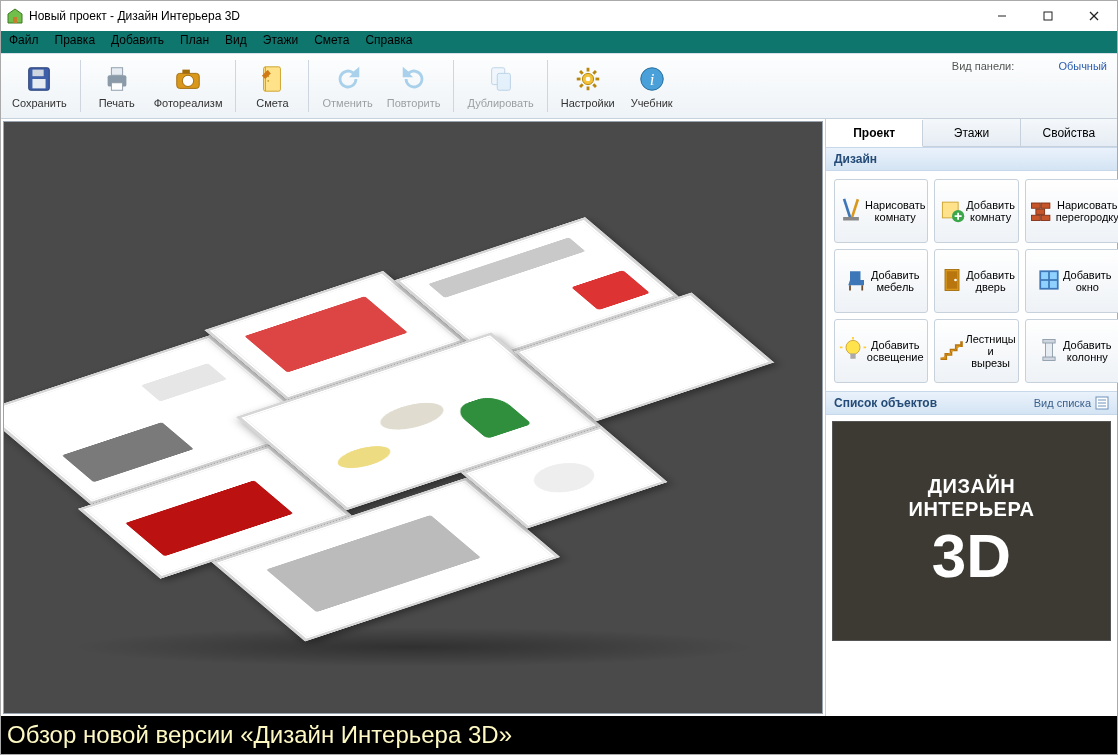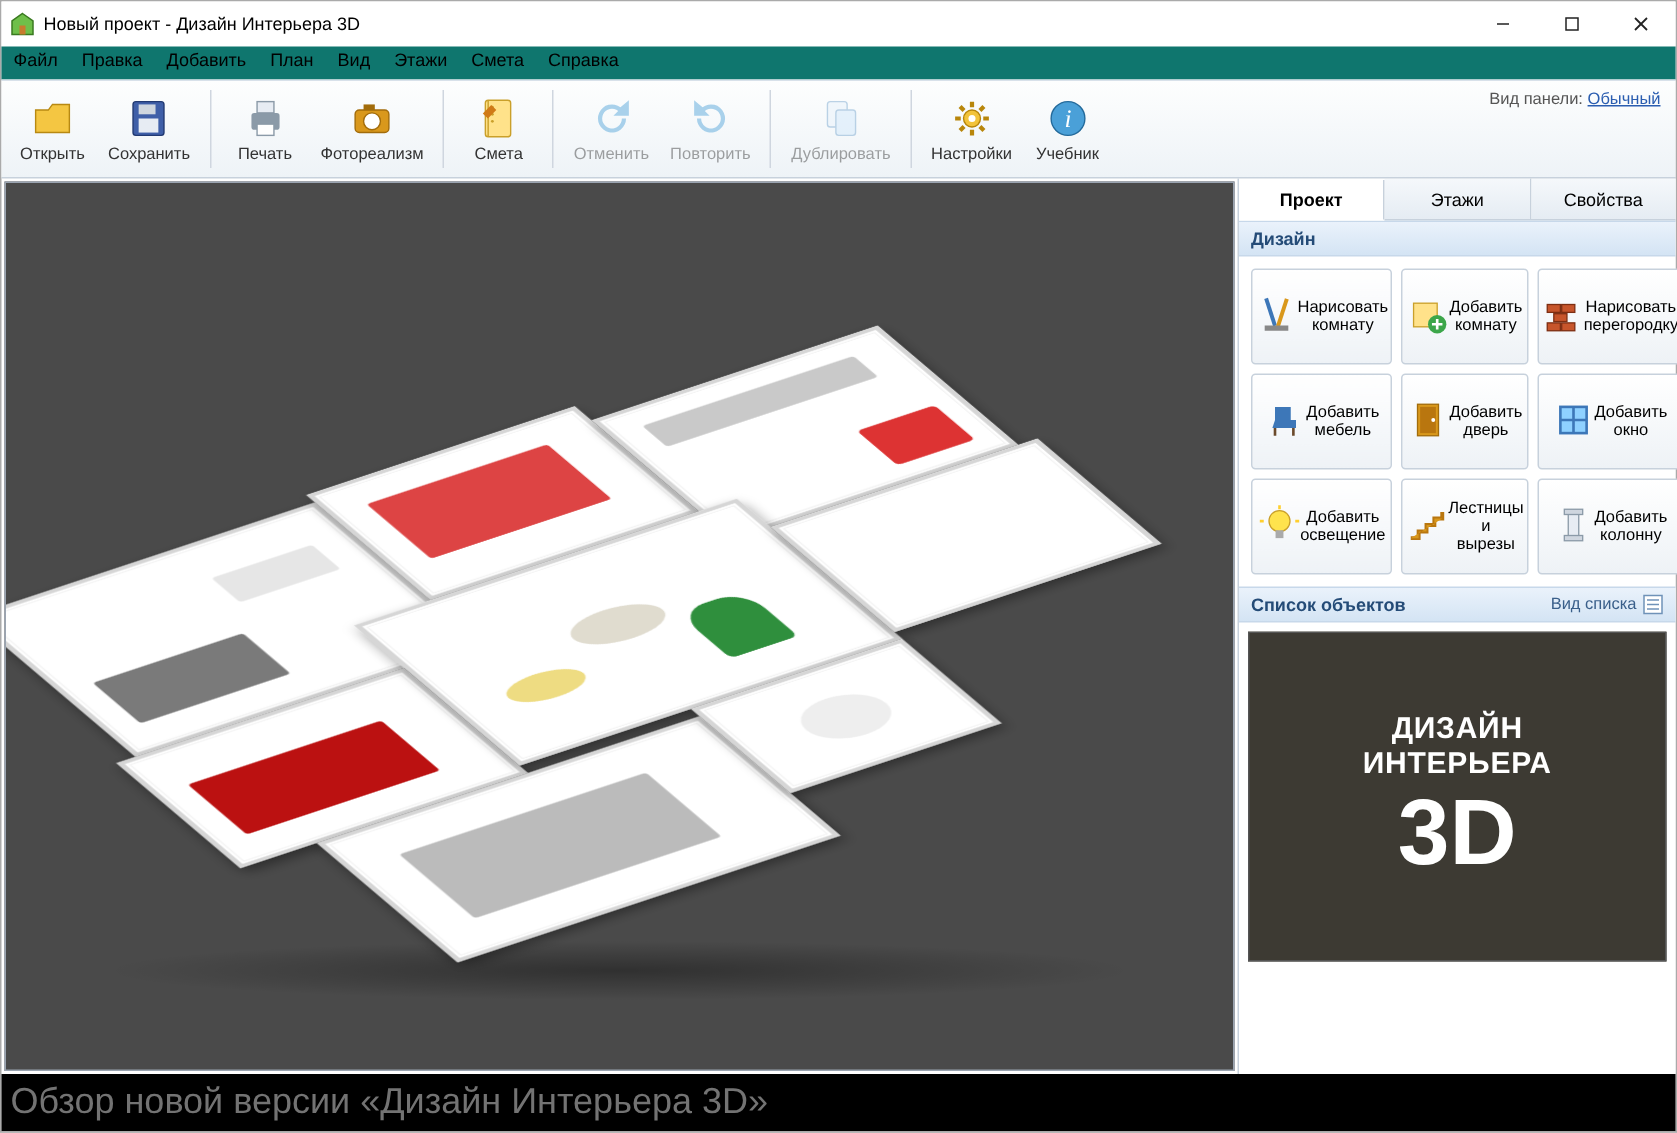--- a/index.html
+++ b/index.html
@@ -18,21 +18,21 @@
 
   
   .toolbar { height: 66px; display:flex; align-items:center; background:linear-gradient(#fdfefe,#eef3f7); border-top:1px solid #d8e1ea; border-bottom:1px solid #c7d1dc; padding:0 4px; position:relative;}
   .toolgroup { display:flex; align-items:center;}
   .toolsep { width:1px; height:52px; background:#cfd6df; margin:0 6px;}
   .tbtn { display:flex; flex-direction:column; align-items:center; justify-content:center; min-width:60px; height:60px; padding:2px 6px; border:1px solid transparent; border-radius:3px; cursor:default;}
   .tbtn.disabled { opacity:.45;}
   .tbtn .ticon { width:32px; height:32px; display:flex; align-items:center; justify-content:center;}
   .tbtn .tlabel { font-size:11px; margin-top:2px; color:#333;}
   .toolbar .paneltype { position:absolute; right:10px; top:6px; font-size:11px; color:#555;}
-  .paneltype a { color:#2a5db0; text-decoration:underline; cursor:pointer; }
+  .paneltype a { color:#2a5db0; cursor:pointer;margin-left:41px; }
 
   
   .main { flex:1; display:flex; min-height:0;}
   .viewport { flex:1; background:#4a4a4a; border:1px solid #9aa4b1; margin:2px; position:relative; overflow:hidden;}
   .viewport-inner { position:absolute; inset:0; display:flex; align-items:center; justify-content:center;}
   .floorplan { width:92%; height:88%; position:relative;}
   .floor { position:absolute; inset:0; transform: rotateX(58deg) rotateZ(-32deg); transform-style: preserve-3d;}
   .tile { position:absolute; background:#fff; border:4px solid #d6d6d6; box-shadow: 0 6px 12px rgba(0,0,0,.4);}
   .tile::after{content:"";position:absolute;inset:2px;border:1px solid #f2f2f2;}
   .furn { position:absolute; border-radius:3px;}
@@ -49,21 +49,21 @@
   .btngrid { display:grid; grid-template-columns: repeat(3, 1fr); gap:6px; padding:8px; }
   .pbtn { height:64px; border:1px solid #c7d1dc; border-radius:3px; background:linear-gradient(#ffffff,#eef2f6); display:flex; align-items:center; justify-content:center; font-size:11px; text-align:center; line-height:1.1; padding:2px; cursor:default;}
   .pbtn .picon{width:28px;height:28px;margin-bottom:3px;display:flex;align-items:center;justify-content:center;}
   .thumbarea{flex:1;padding:6px;}
   .thumb{ width:100%; height:220px; background:#3d3a33; display:flex; flex-direction:column; align-items:center; justify-content:center; color:#fff; font-weight:700; text-align:center; box-shadow:inset 0 0 0 1px #555;}
   .thumb .t1{font-size:20px;letter-spacing:.5px;}
   .thumb .t2{font-size:20px;letter-spacing:.5px;}
   .thumb .t3{font-size:62px;line-height:1;font-weight:800;margin-top:4px;}
 
   
-  .caption { height:38px; background:#000; color:#737373; display:flex; align-items:center; padding:0 6px; font-size:24px;}
+  .caption { height:38px; background:#000; color:#fef9c3; display:flex; align-items:center; padding:0 6px; font-size:24px;}
 
   svg { display:block; }
 </style>
 </head>
 <body>
 
 <div class="window">
 
   <div class="titlebar">
     <span class="appicon">
@@ -101,28 +101,20 @@
     <div class="menuitem">Смета</div>
     <div class="menuitem">Справка</div>
   </div>
 
   <div class="toolbar">
     <div id="toolbar-groups" style="display:flex;align-items:center;">
         <div class="toolgroup">
           <div class="tbtn">
             <span class="ticon">
               <svg width="30" height="30" viewBox="0 0 32 32">
-                <path d="M4 10h9l3-4h12v20H4z" fill="#f4c642" stroke="#b88912"></path>
-              </svg>
-            </span>
-            <span class="tlabel">Открыть</span>
-          </div>
-          <div class="tbtn">
-            <span class="ticon">
-              <svg width="30" height="30" viewBox="0 0 32 32">
                 <rect x="5" y="4" width="22" height="24" rx="2" fill="#3f5fa8" stroke="#223a73"></rect>
                 <rect x="9" y="6" width="12" height="7" fill="#cfd6df"></rect>
                 <rect x="9" y="16" width="14" height="10" fill="#e7ecf3"></rect>
               </svg>
             </span>
             <span class="tlabel">Сохранить</span>
           </div>
         </div>
         <div class="toolsep"></div>
         <div class="toolgroup">

